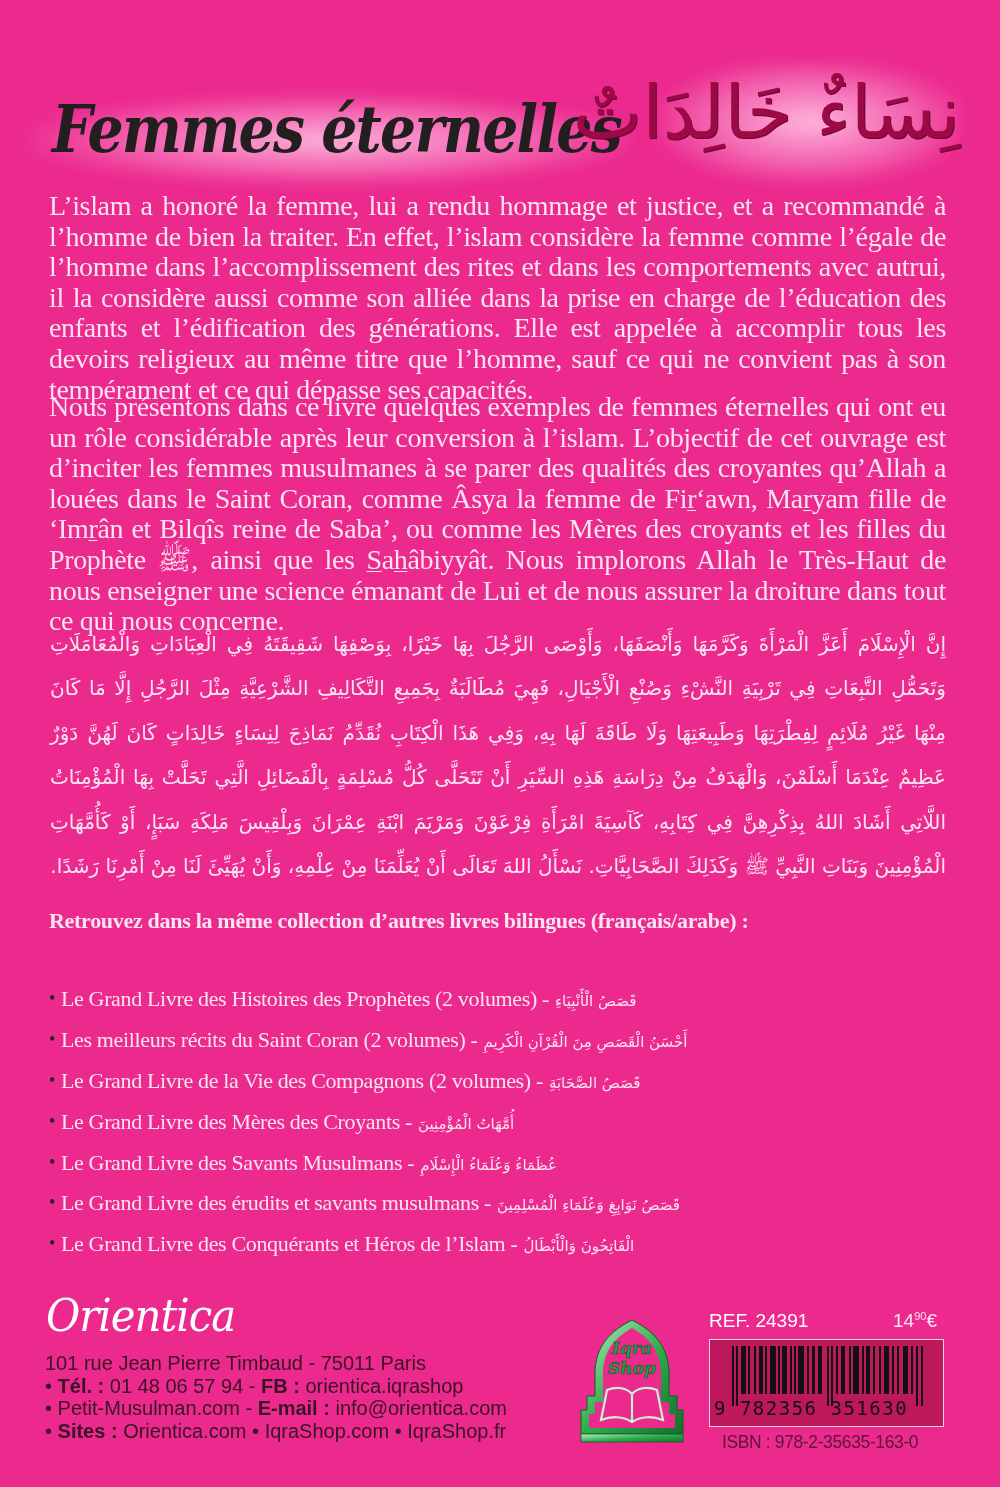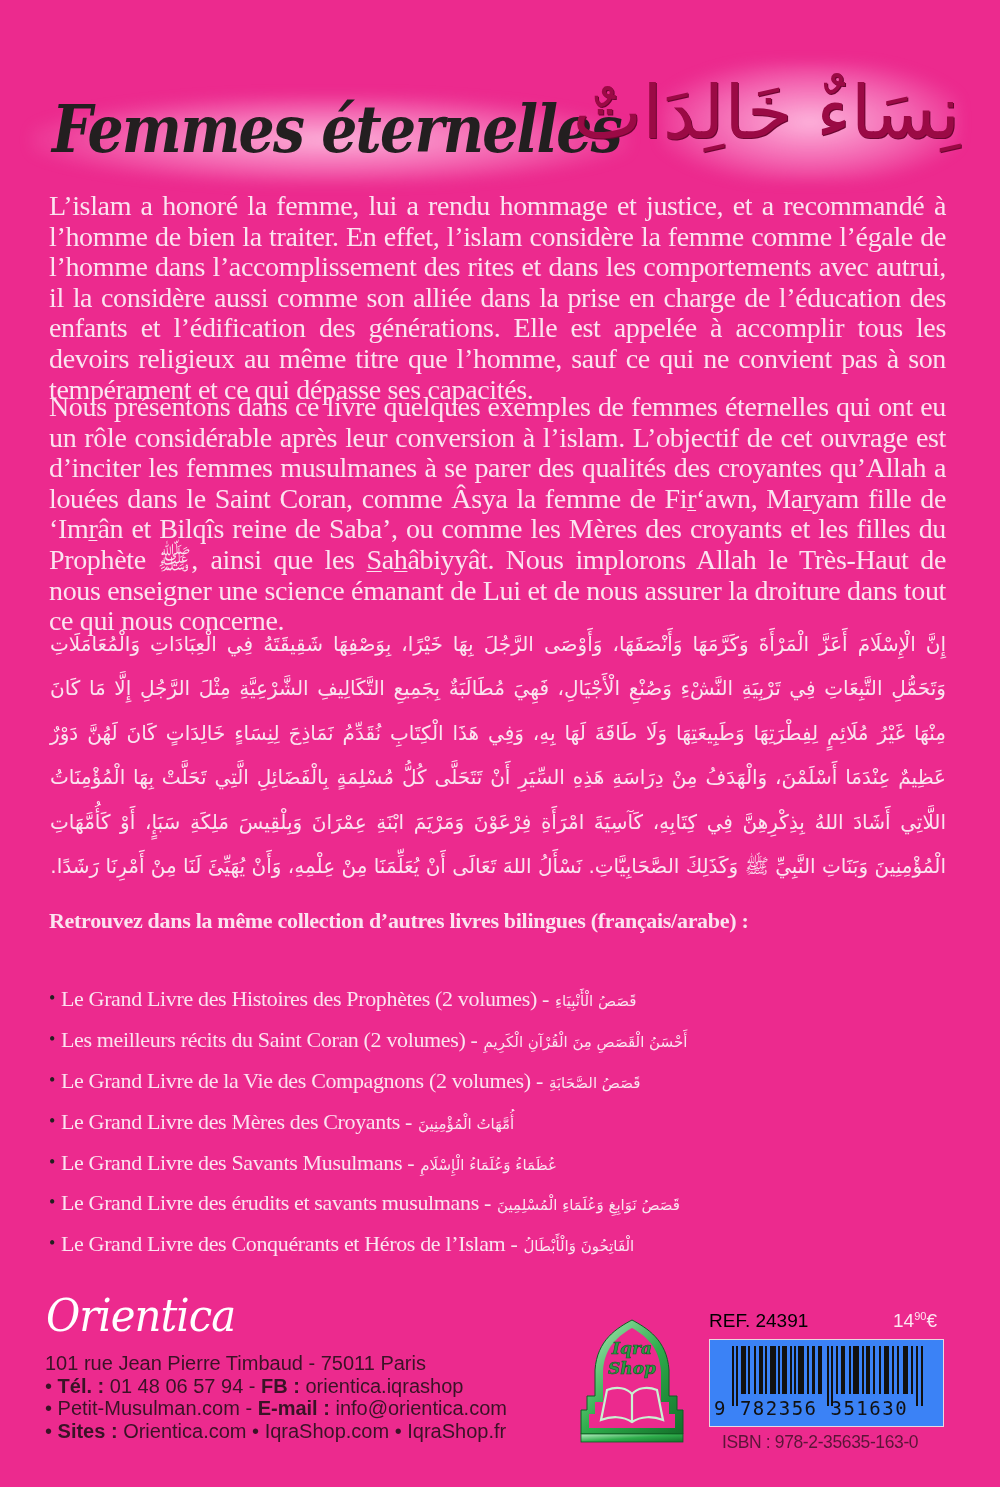--- a/index.html
+++ b/index.html
@@ -94,31 +94,31 @@
     .pub-lines b { font-weight: bold; }
 
     
     .iqra {
       position: absolute; left: 577px; top: 1318px; width: 110px; height: 130px;
     }
 
     
     .ref {
       position: absolute; left: 709px; top: 1310px;
-      font-family: "Liberation Sans", sans-serif; font-size: 19px; color: #000000;
+      font-family: "Liberation Sans", sans-serif; font-size: 19px; color: #ffffff;
     }
     .price {
       position: absolute; left: 893px; top: 1310px;
       font-family: "Liberation Sans", sans-serif; font-size: 19px; color: #fde6f2;
       white-space: nowrap;
     }
     .price sup { font-size: 11px; vertical-align: 7px; }
     .barcode-box {
       position: absolute; left: 709px; top: 1339px; width: 235px; height: 88px;
-      background: #3b82f6; border: 1px solid #e9d6df; box-sizing: border-box;
+      background: #be185d; border: 1px solid #e9d6df; box-sizing: border-box;
     }
     .barcode-bars { position: absolute; left: 22px; top: 6px; width: 196px; height: 60px; }
     .barcode-digits {
       position: absolute; left: 4px; top: 57px; width: 210px;
       font-family: "DejaVu Sans Mono", monospace; font-size: 19px; color: #111;
       white-space: nowrap; letter-spacing: 1.5px;
     }
     .isbn {
       position: absolute; left: 722px; top: 1431px;
       font-family: "Liberation Sans", sans-serif; font-size: 19px; color: #5b1537;

